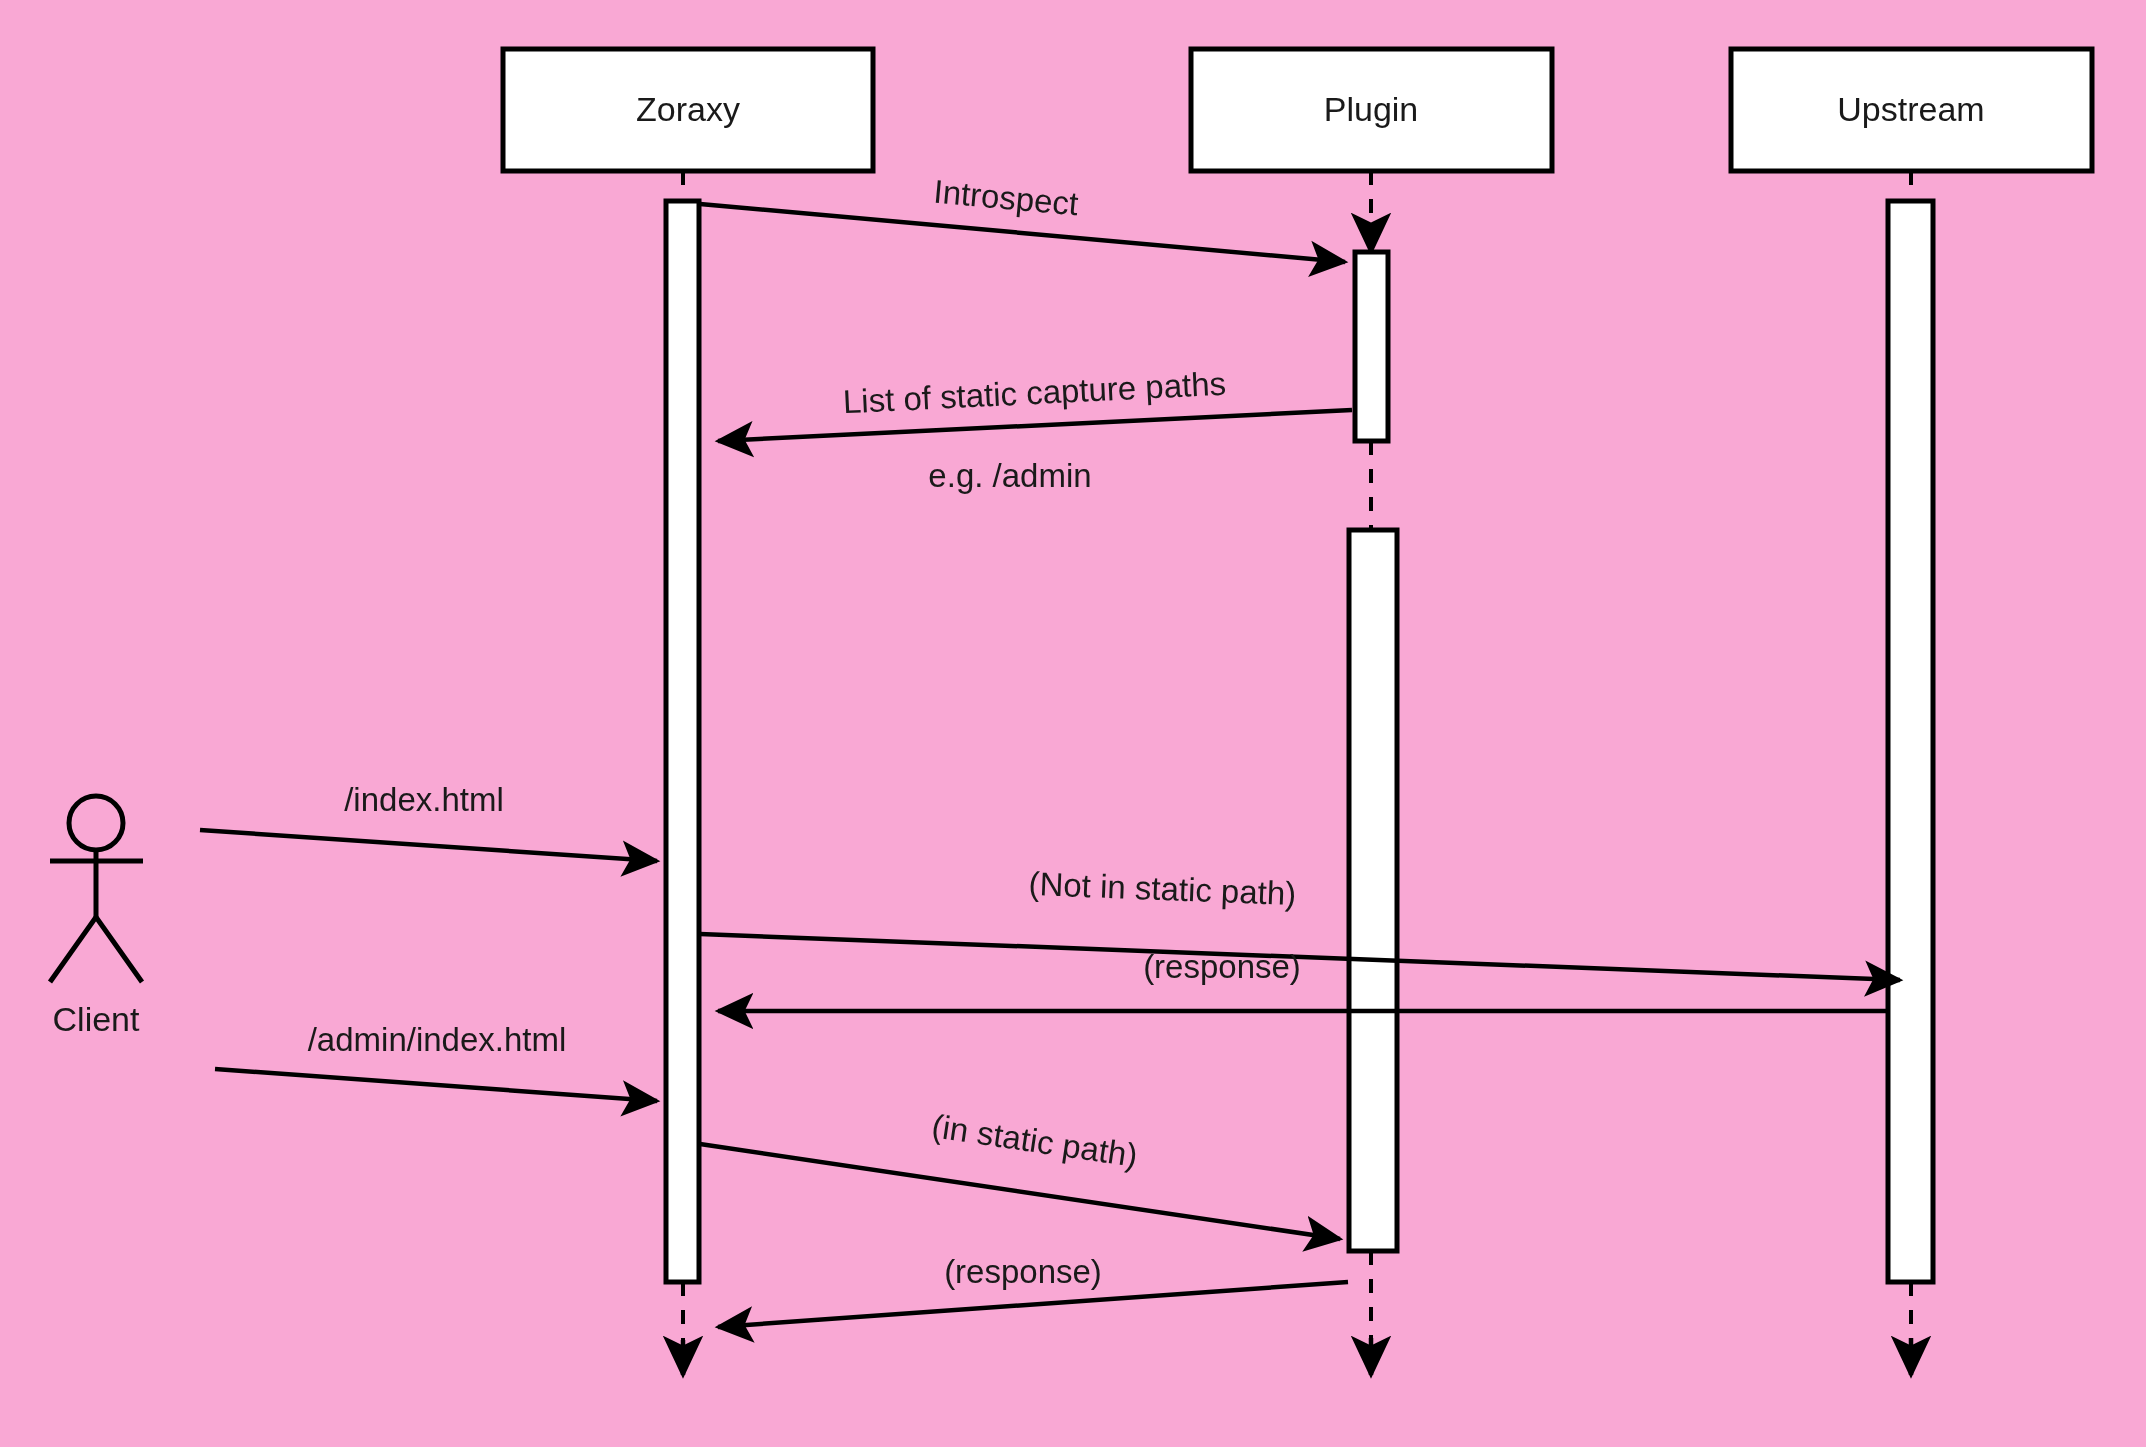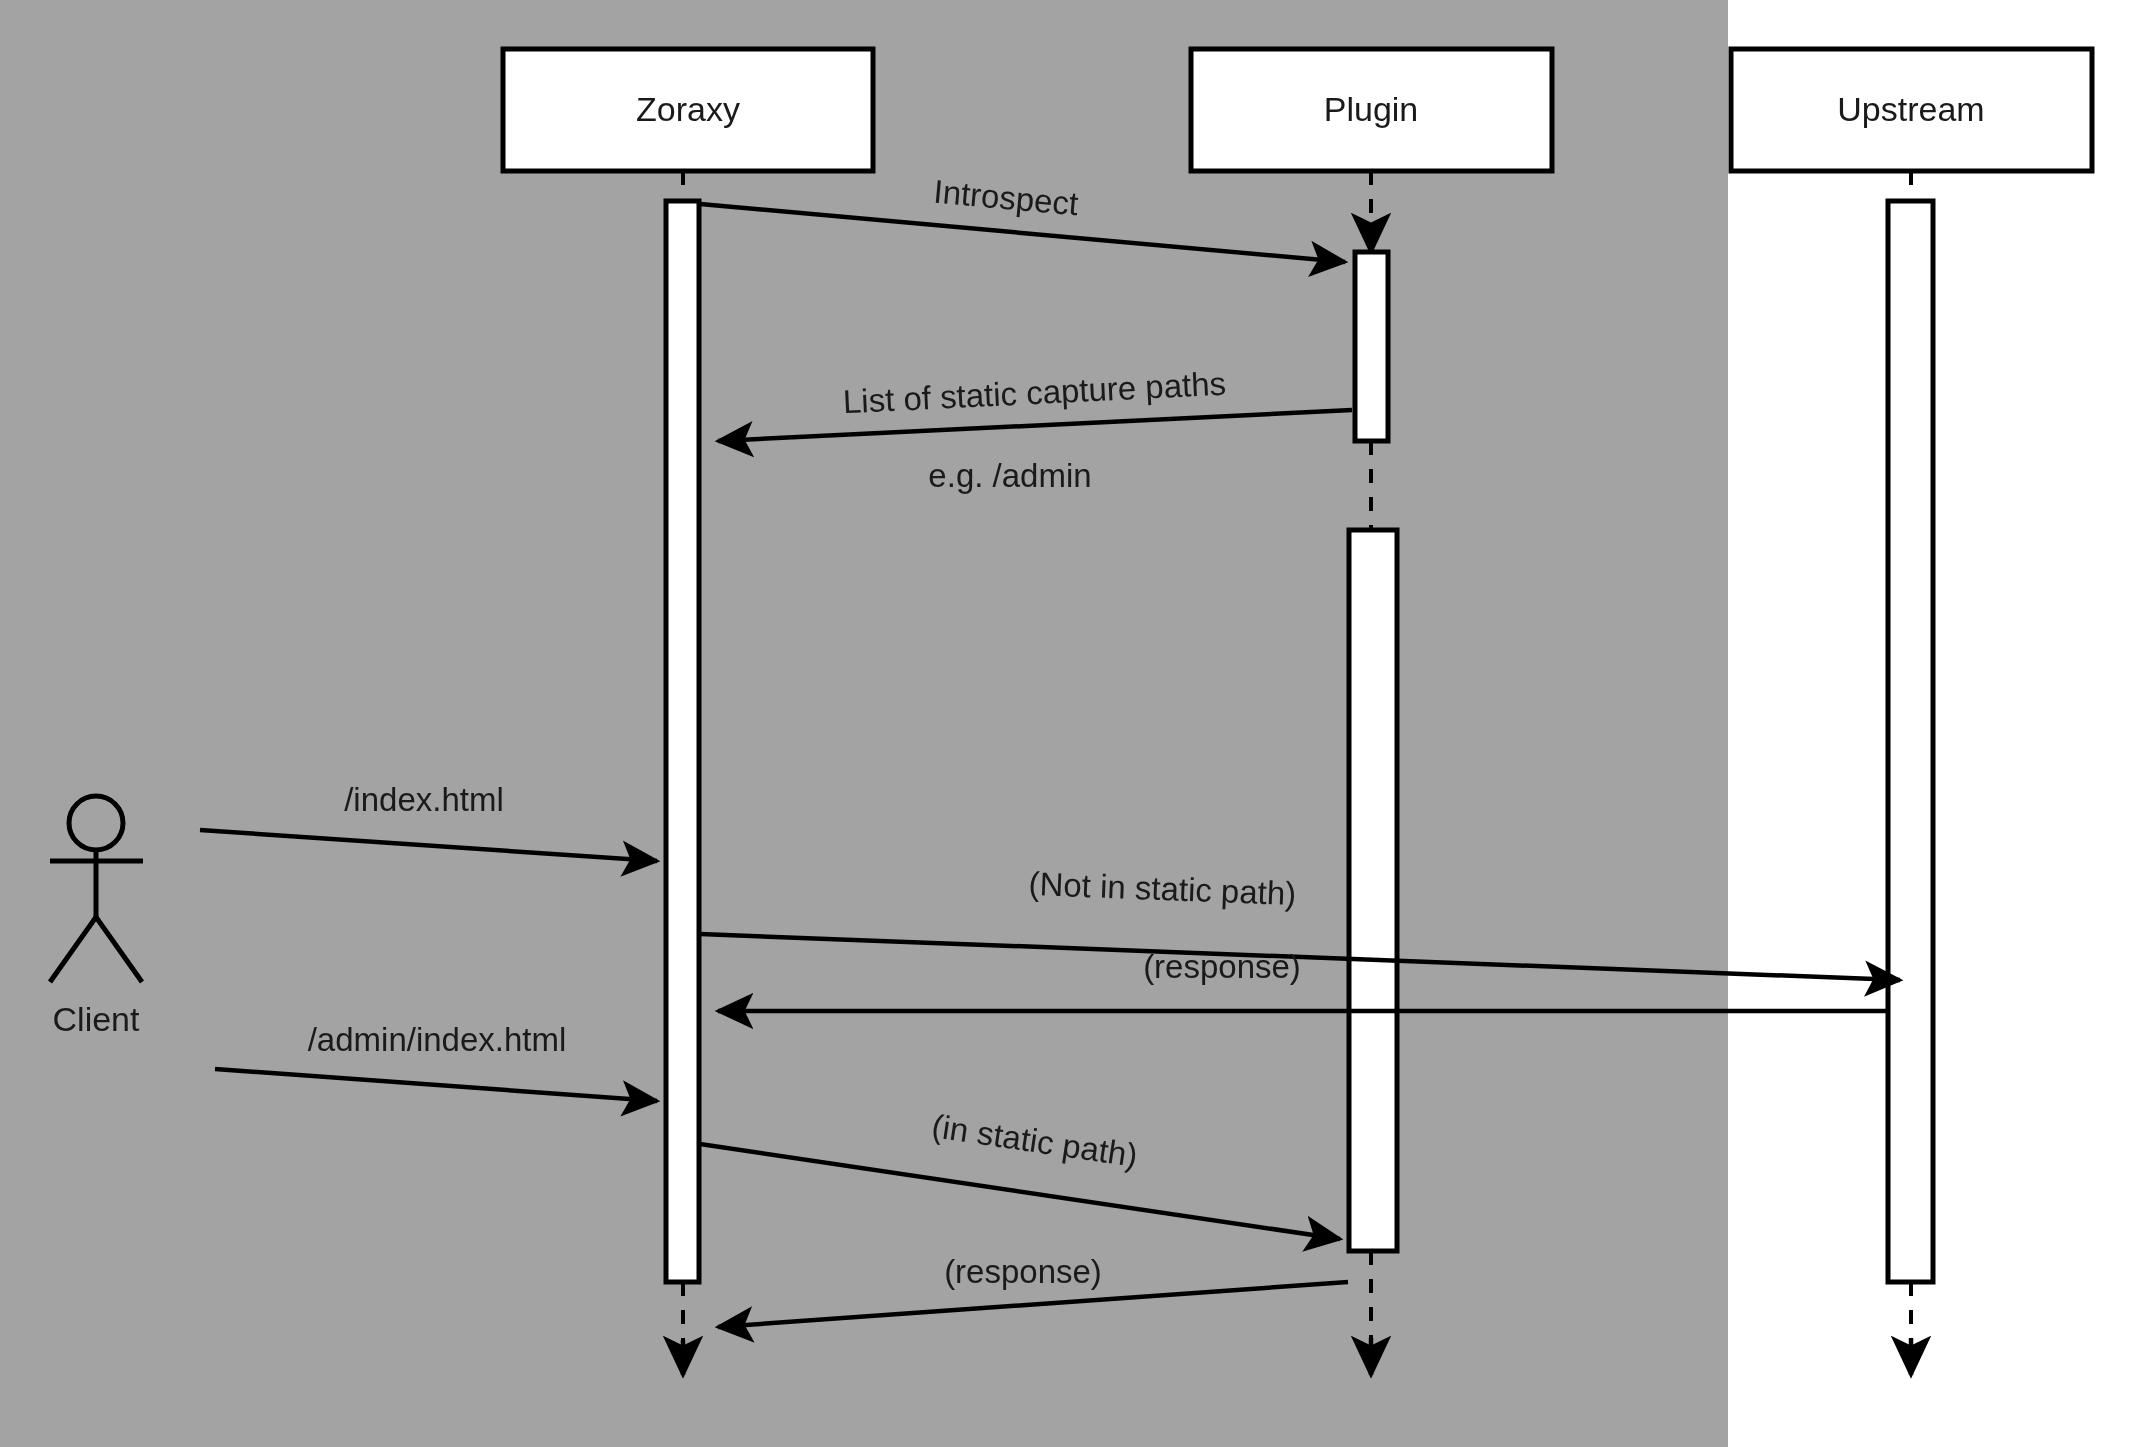--- a/index.html
+++ b/index.html
@@ -8,23 +8,23 @@
     background: #ffffff;
   }
   body {
     width: 2146px;
     height: 1447px;
     font-family: "Liberation Sans", sans-serif;
     overflow: hidden;
   }
   #diagram-root {
     position: relative;
-    width: 1728px;
+    width: 2146px;
     height: 1447px;
-    background: #a3a3a3;
+    background: #f9a8d4;
   }
   svg#seq-svg {
     display: block;
     width: 2146px;
     height: 1447px;
   }
   .lifeline-box {
     fill: #ffffff;
     stroke: #000000;
     stroke-width: 5;

